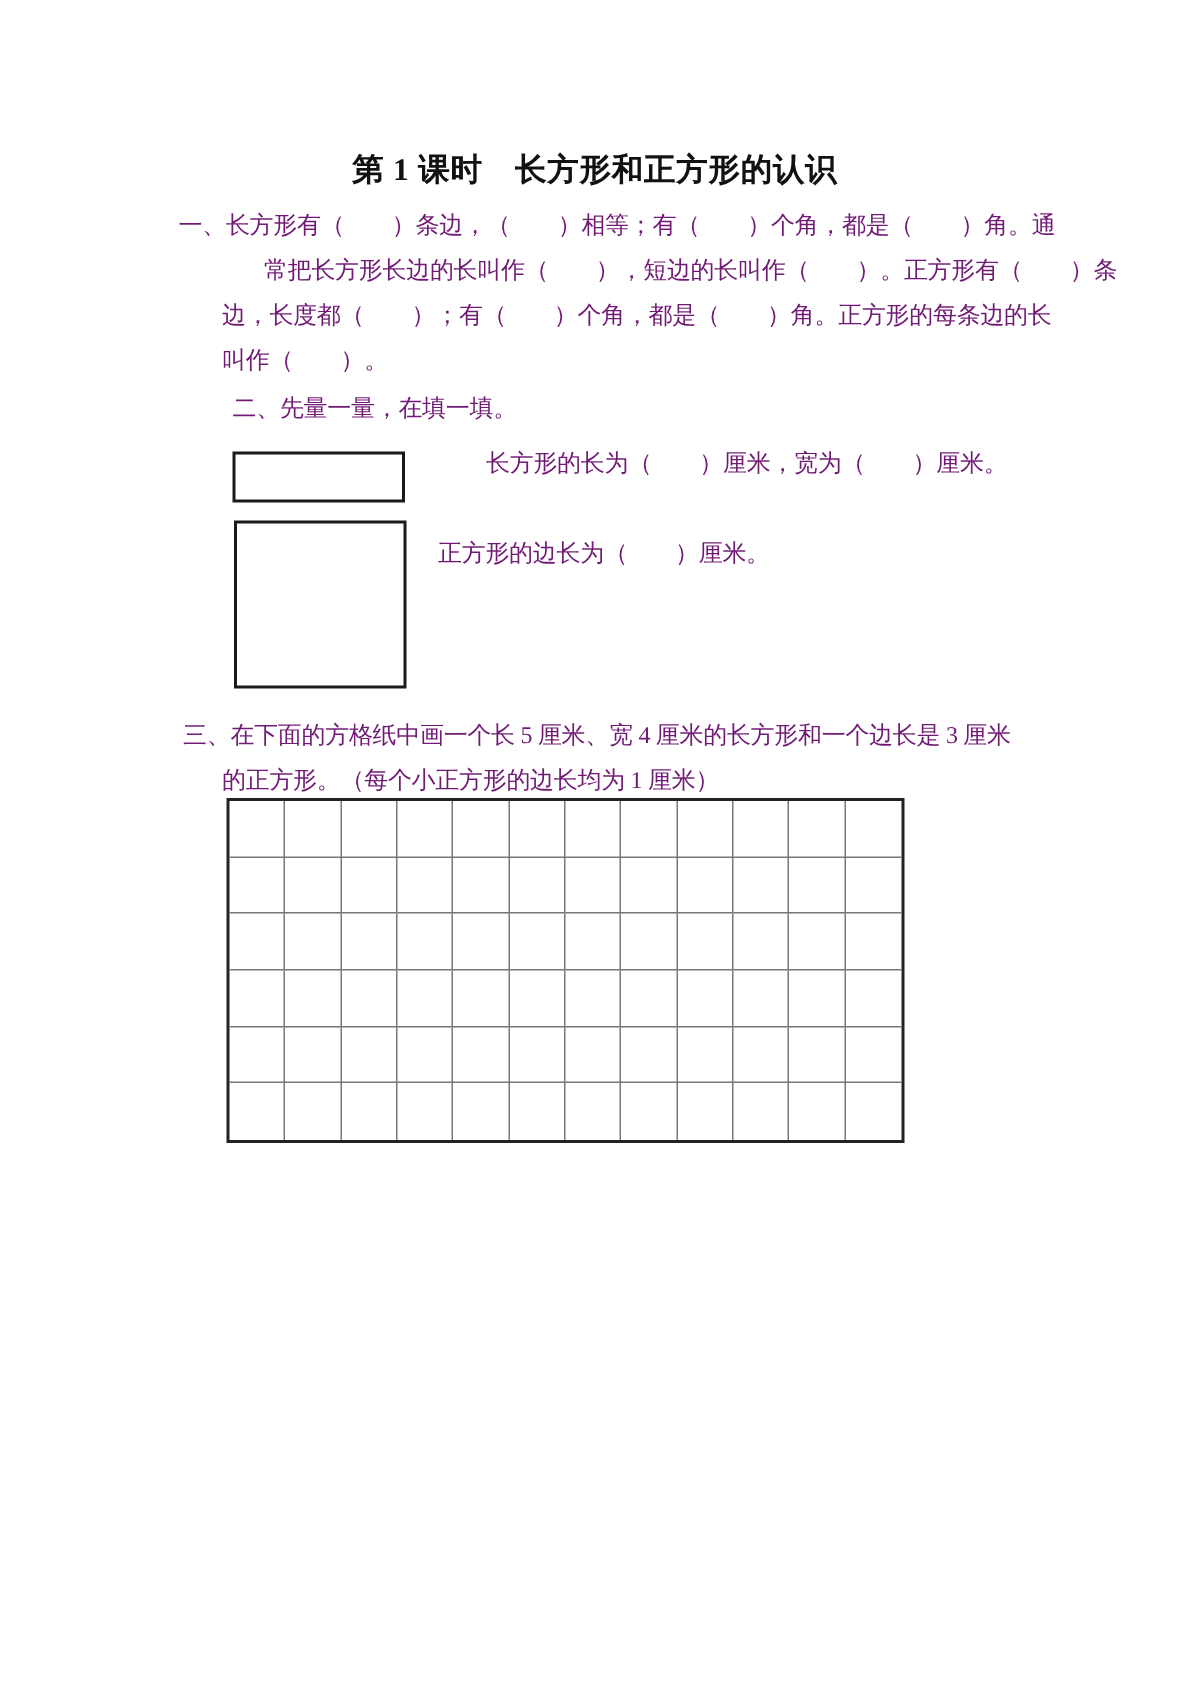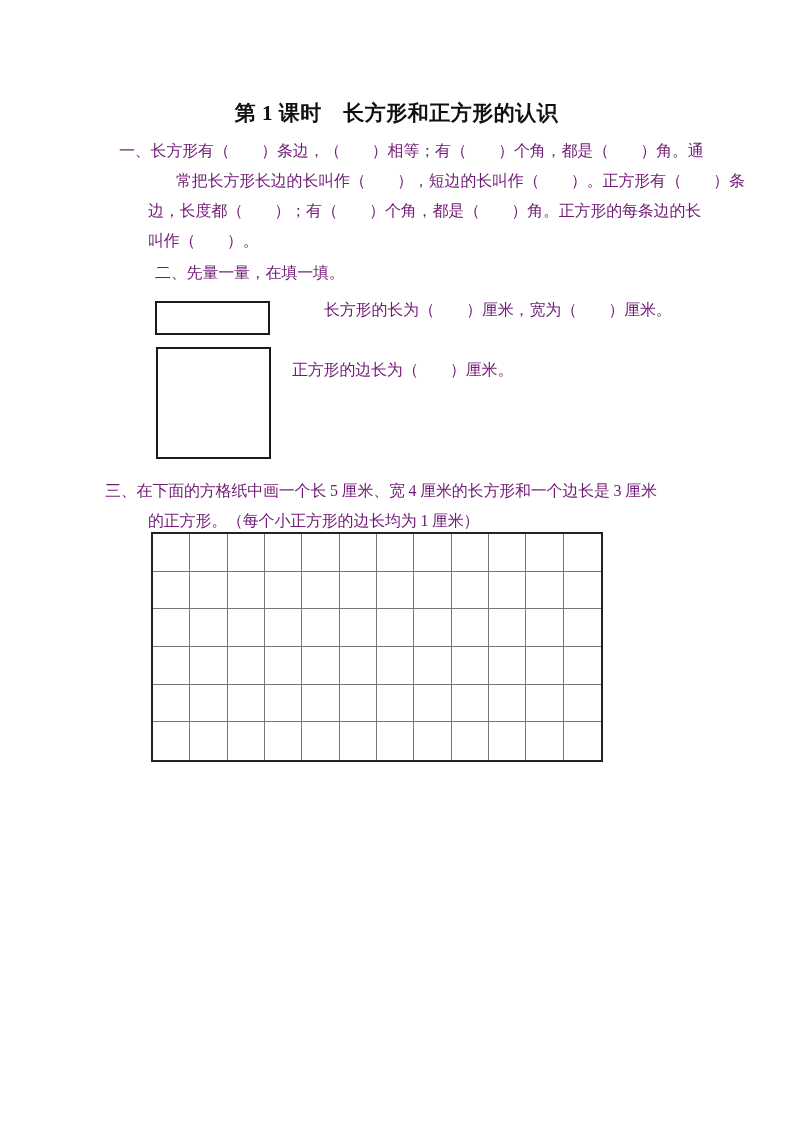--- a/index.html
+++ b/index.html
@@ -36,21 +36,21 @@
     white-space: nowrap;
     color: #701a75;
   }
   .q1-l1 { left: 119px; top: 141px; }
   .q1-l2 { left: 148px; top: 171px; margin-left: 28px; }
   .q1-l3 { left: 148px; top: 201px; }
   .q1-l4 { left: 148px; top: 231px; text-align: center; }
   .q2-h  { left: 119px; top: 263px; margin-left: 36px; }
   .rect-cap   { left: 324px; top: 300px; }
   .square-cap { left: 292px; top: 360px; }
-  .q3-l1 { left: 105px; top: 481px; }
+  .q3-l1 { left: 122px; top: 481px; }
   .q3-l2 { left: 148px; top: 511px; }
   .shape {
     position: absolute;
     background: #ffffff;
     border: 2px solid #1a1a1a;
     box-sizing: border-box;
   }
   .rect   { left: 155px; top: 301px; width: 115px; height: 34px; }
   .square { left: 156px; top: 347px; width: 115px; height: 112px; }
   .grid {

